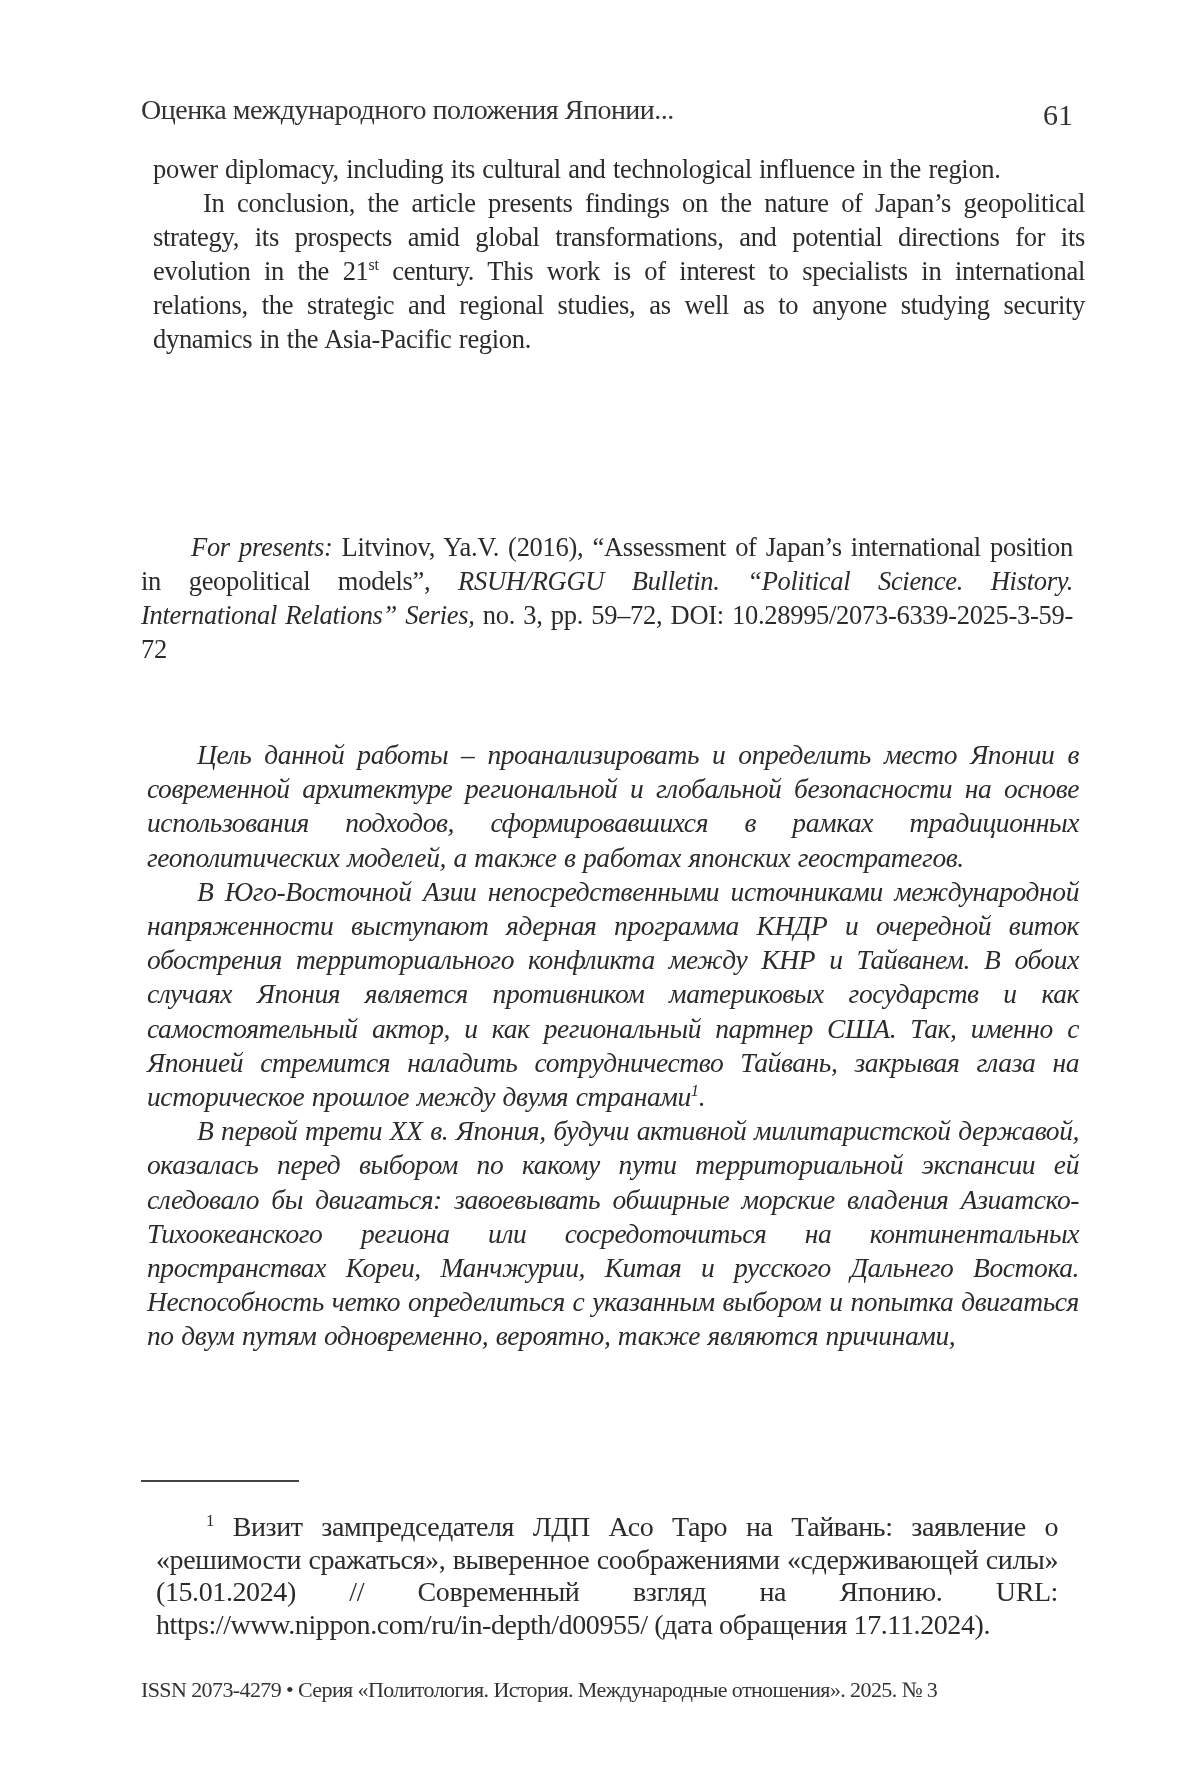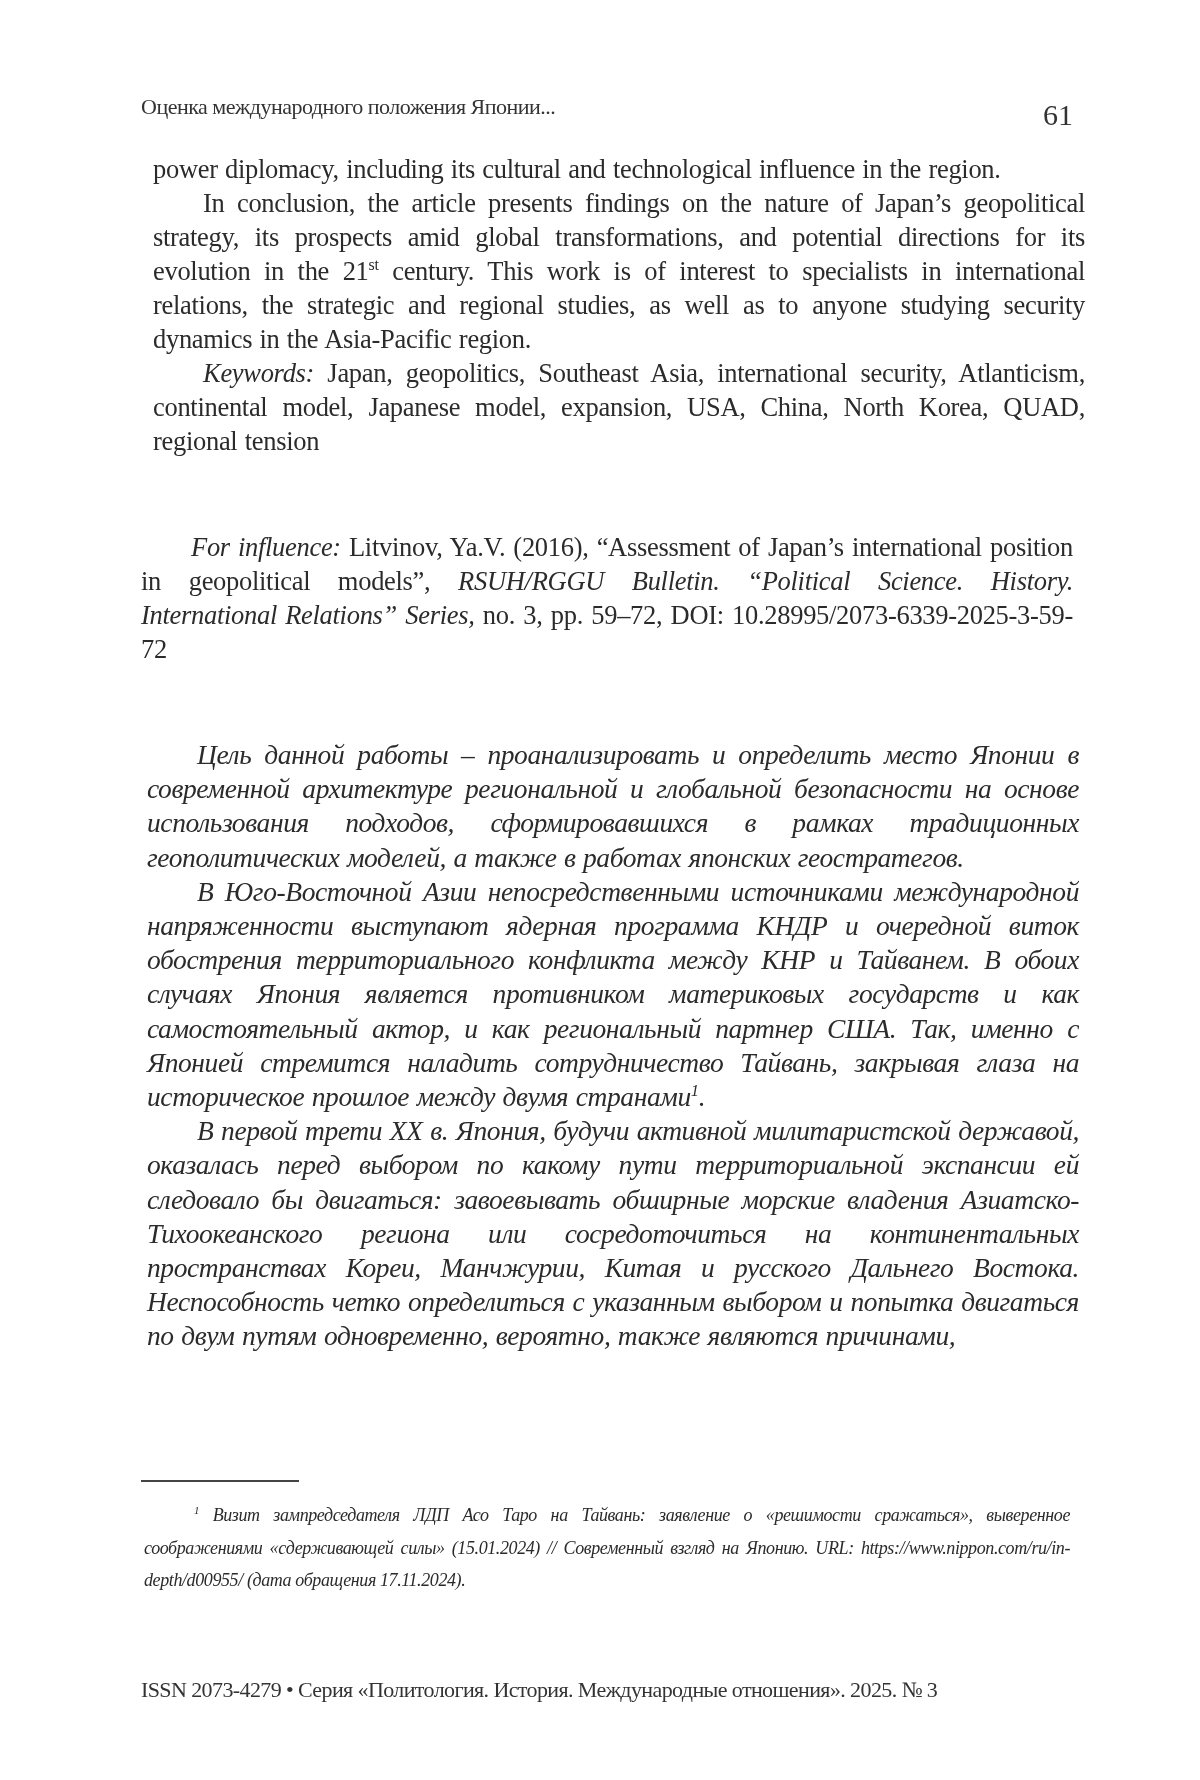--- a/index.html
+++ b/index.html
@@ -25,21 +25,21 @@
       position: absolute;
       top: 92px;
       left: 0;
       width: 932px;
       height: 32px;
     }
     .running-title {
       position: absolute;
       left: 0;
       top: 2px;
-      font-size: 22px;
+      font-size: 28px;
       letter-spacing: -0.5px;
       color: #333;
     }
     .page-number {
       position: absolute;
       right: 0;
       top: -4px;
       font-size: 30px;
       color: #333;
       margin-top: 10px;
@@ -94,27 +94,26 @@
       height: 2px;
       background: #444;
     }
     .footnotes {
       position: absolute;
       top: 1496px;
       left: 0;
       width: 932px;
     }
     .fn {
-      font-size: 18px;
+      font-size: 28px;
       line-height: 32.5px;
       text-align: justify;
       text-indent: 50px;
-      margin: 3px;
+      margin: 15px;
       letter-spacing: -0.4px;
-      font-style: italic;
     }
     .running-foot {
       position: absolute;
       top: 1677px;
       left: 0;
       width: 932px;
       font-size: 22px;
       letter-spacing: -0.6px;
       color: #333;
       white-space: nowrap;
@@ -126,25 +125,24 @@
 <div class="page">
 
   <div class="running-head">
     <span class="running-title">Оценка международного положения Японии...</span>
     <span class="page-number">61</span>
   </div>
 
   <div class="abstract">
     <p class="p">power diplomacy, including its cultural and technological influence in the region.</p>
     <p class="p indent"><span>In conclusion, the article presents findings on the nature of Japan’s geopolitical strategy, its prospects amid global transformations, and potential directions for its evolution in the 21</span><sup>st</sup><span> century. This work is of interest to specialists in international relations, the strategic and regional studies, as well as to anyone studying security dynamics in the Asia-Pacific region.</span></p>
-    <p class="p indent"><em>Keywords:</em><span> Japan, geopolitics, Southeast Asia, international security, Atlanticism, continental model, Japanese model, expansion, USA, China, North Korea, QUAD, regional tension</span></p>
   </div>
 
   <div class="citation">
-    <p class="p indent"><em>For influence:</em><span> Litvinov, Ya.V. (2016), “Assessment of Japan’s international position in geopolitical models”, </span><em>RSUH/RGGU Bulletin. “Political Science. History. International Relations” Series,</em><span> no. 3, pp. 59–72, DOI: 10.28995/2073-6339-2025-3-59-72</span></p>
+    <p class="p indent"><em>For presents:</em><span> Litvinov, Ya.V. (2016), “Assessment of Japan’s international position in geopolitical models”, </span><em>RSUH/RGGU Bulletin. “Political Science. History. International Relations” Series,</em><span> no. 3, pp. 59–72, DOI: 10.28995/2073-6339-2025-3-59-72</span></p>
   </div>
 
   <div class="body-text">
     <p class="p ru indent">Цель данной работы – проанализировать и определить место Японии в современной архитектуре региональной и глобальной безопасности на основе использования подходов, сформировавшихся в рамках традиционных геополитических моделей, а также в работах японских геостратегов.</p>
     <p class="p ru indent"><span>В Юго-Восточной Азии непосредственными источниками международной напряженности выступают ядерная программа КНДР и очередной виток обострения территориального конфликта между КНР и Тайванем. В обоих случаях Япония является противником материковых государств и как самостоятельный актор, и как региональный партнер США. Так, именно с Японией стремится наладить сотрудничество Тайвань, закрывая глаза на историческое прошлое между двумя странами</span><sup>1</sup><span>.</span></p>
     <p class="p ru indent">В первой трети XX в. Япония, будучи активной милитаристской державой, оказалась перед выбором по какому пути территориальной экспансии ей следовало бы двигаться: завоевывать обширные морские владения Азиатско-Тихоокеанского региона или сосредоточиться на континентальных пространствах Кореи, Манчжурии, Китая и русского Дальнего Востока. Неспособность четко определиться с указанным выбором и попытка двигаться по двум путям одновременно, вероятно, также являются причинами,</p>
   </div>
 
   <div class="footnote-rule"></div>
 

